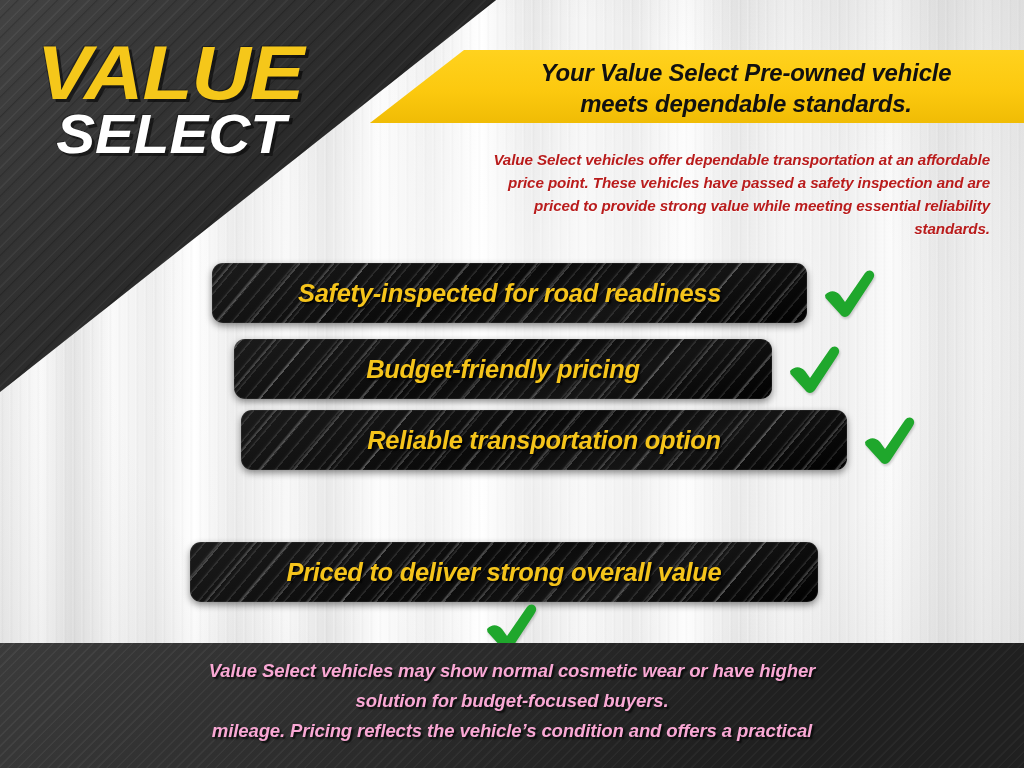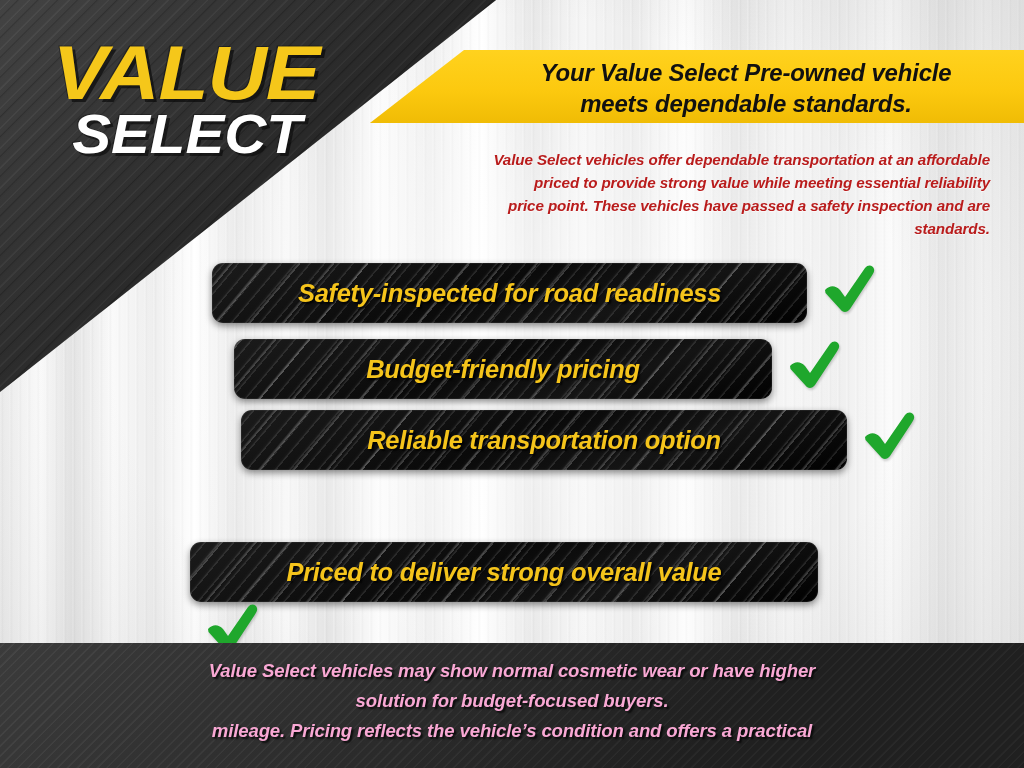--- a/index.html
+++ b/index.html
@@ -53,21 +53,21 @@
     background:repeating-linear-gradient(-45deg,
       rgba(0,0,0,.30) 0px, rgba(0,0,0,.30) 2px,
       rgba(0,0,0,0) 3px, rgba(0,0,0,0) 14px);
   }
   .wedge .grad{
     position:absolute; inset:0;
     background:linear-gradient(135deg, rgba(255,255,255,.10) 0%, rgba(0,0,0,.25) 60%, rgba(0,0,0,.35) 100%);
   }
 
   
-  .logo{ position:absolute; left:16px; top:36px; width:340px; z-index:6; }
+  .logo{ position:absolute; left:0; top:36px; width:340px; z-index:6; }
   .logo-value{
     font-size:76px; line-height:.98; font-weight:bold; font-style:italic;
     letter-spacing:-1px; color:#F5C71A; text-align:center;
     font-stretch:condensed;
     text-shadow:3px 3px 0 rgba(0,0,0,.55), -1px -1px 0 rgba(0,0,0,.35);
     transform:scaleX(1.08); transform-origin:center;
   }
   .logo-select{
     margin-top:-4px;
     font-size:56px; line-height:1; font-weight:bold; font-style:italic;
@@ -95,21 +95,21 @@
     position:absolute; left:330px; top:148px; width:660px; z-index:5;
     text-align:right; color:#b91c1c;
     font-size:15.2px; line-height:23px; font-weight:bold; font-style:italic;
     letter-spacing:-.1px;
     text-shadow:0 1px 0 rgba(255,255,255,.6);
   }
   .desc span{ display:block; }
 
   
   .bars{ position:absolute; left:0; top:0; width:1024px; height:768px; z-index:6; }
-  .row{ position:absolute; display:flex; align-items:flex-start; }
+  .row{ position:absolute; display:flex; align-items:center; }
   .bar{
     position:relative; height:60px; border-radius:11px; overflow:hidden;
     background:linear-gradient(160deg,#1b1b1b 0%, #0a0a0a 45%, #141414 70%, #000 100%);
     box-shadow:0 3px 7px rgba(0,0,0,.45), 0 0 0 1px rgba(255,255,255,.06) inset;
     display:flex; align-items:center; justify-content:center;
   }
   .bar .tex{
     background:repeating-linear-gradient(-50deg,
       rgba(255,255,255,.11) 0px, rgba(255,255,255,.11) 1px,
       rgba(255,255,255,.02) 2px, rgba(255,255,255,0) 4px, rgba(255,255,255,0) 11px);
@@ -169,22 +169,22 @@
 
   <div class="banner">
     <div class="banner-txt">
       <div>Your Value Select Pre-owned vehicle</div>
       <div>meets dependable standards.</div>
     </div>
   </div>
 
   <div class="desc">
     <span>Value Select vehicles offer dependable transportation at an affordable</span>
+    <span>price point. These vehicles have passed a safety inspection and are</span>
     <span>priced to provide strong value while meeting essential reliability</span>
-    <span>price point. These vehicles have passed a safety inspection and are</span>
     <span>standards.</span>
   </div>
 
   <div class="bars">
 
     <div class="row" style="left:212px; top:263px;">
       <div class="bar" style="width:595px;">
         <div class="tex"></div>
         <div class="tex3"></div>
         <div class="bar-label">Safety-inspected for road readiness</div>

